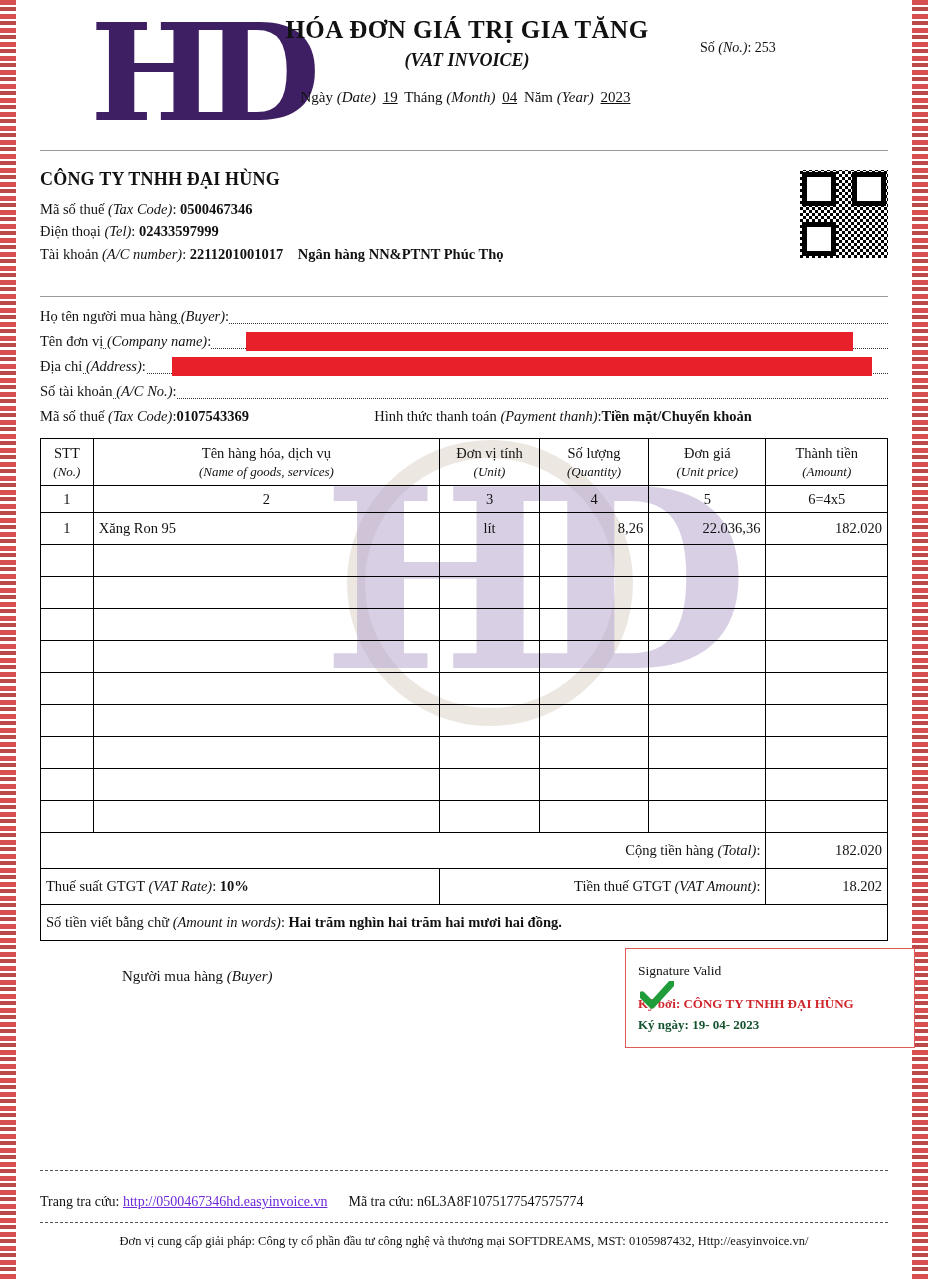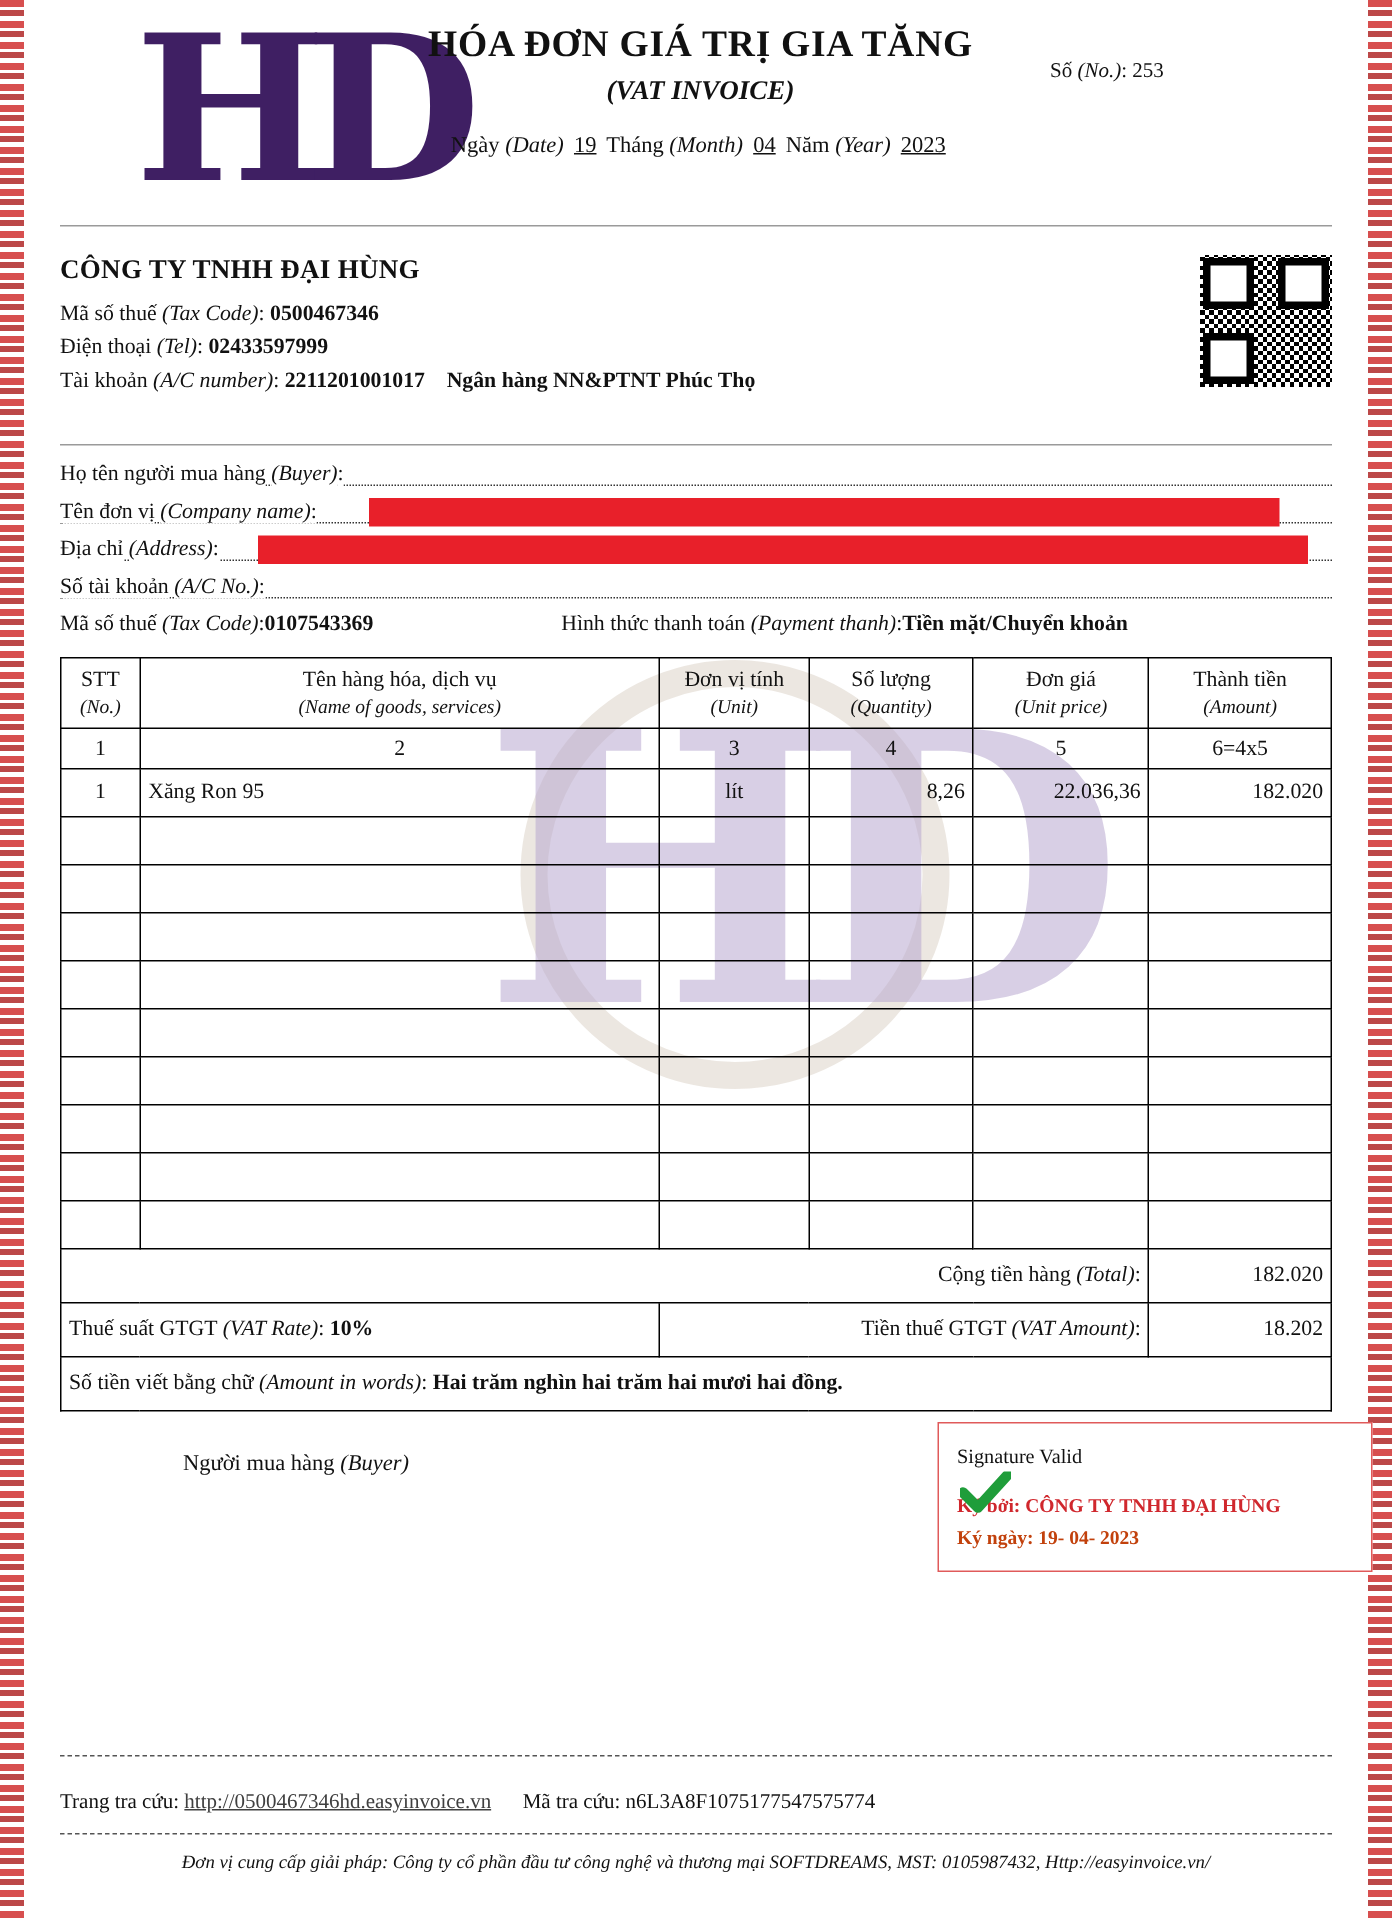--- a/index.html
+++ b/index.html
@@ -309,21 +309,21 @@
   .sigbox .by {
     position: absolute;
     left: 12px; top: 47px;
     color: #d0272d;
     font-size: 13px;
     font-weight: bold;
   }
   .sigbox .on {
     position: absolute;
     left: 12px; top: 68px;
-    color: #c2410c;
+    color: #14532d;
     font-size: 13px;
     font-weight: bold;
   }
   .check {
     position: absolute;
     left: 14px; top: 32px;
     width: 34px; height: 28px;
     z-index: 4;
   }
 
@@ -335,38 +335,37 @@
     width: 848px;
     border-top: 1px dashed #555;
   }
   .lookup {
     position: absolute;
     left: 18px;
     top: 1194px;
     font-size: 14px;
   }
   .lookup a {
-    color: #404040;
+    color: #6d28d9;
     text-decoration: underline;
   }
   .footer-dots2 {
     position: absolute;
     left: 18px;
     top: 1222px;
     width: 848px;
     border-top: 1px dashed #555;
   }
   .provider {
     position: absolute;
     left: 18px;
     top: 1234px;
     width: 848px;
     text-align: center;
     font-size: 12.5px;
-    font-style: italic;
   }
 </style>
 </head>
 <body>
 
 <div class="side-border left"></div>
 <div class="side-border right"></div>
 
 <div class="page">
 

